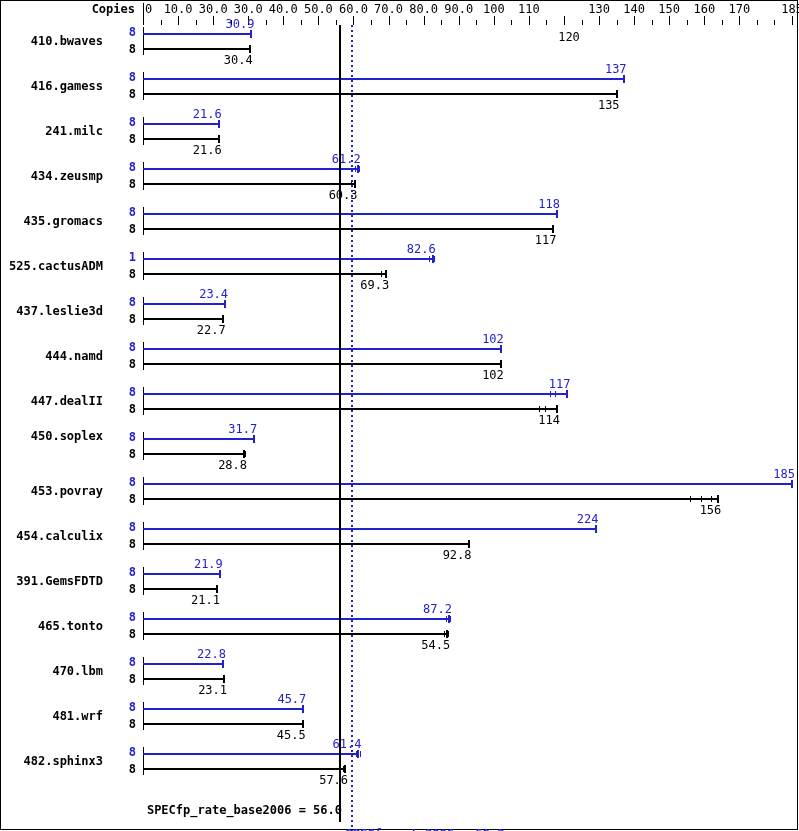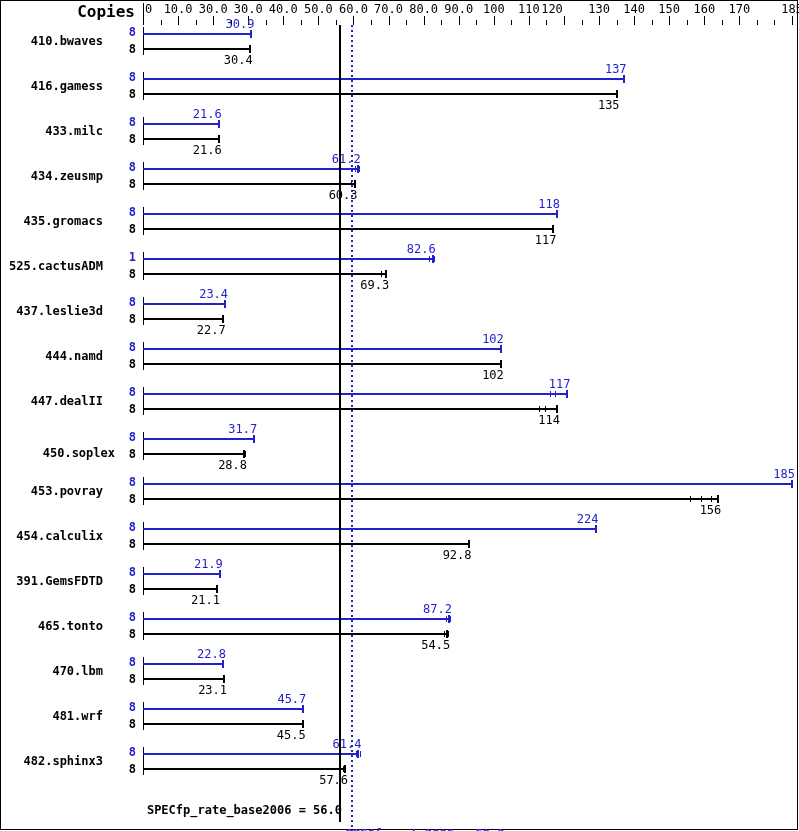--- a/index.html
+++ b/index.html
@@ -16,21 +16,21 @@
   }
   .frame{
     position:absolute;left:0;top:0;width:798px;height:830px;
     border:1px solid #000;box-sizing:border-box;pointer-events:none;
   }
   
   .copies-hdr{
     position:absolute;
     left:0;top:2px;width:135px;
     text-align:right;
-    font-size:16px;font-weight:bold;color:#000;
+    font-size:12px;font-weight:bold;color:#000;
     letter-spacing:0px;
   }
   .axis-top-line{
     position:absolute;left:143px;top:3px;width:1px;height:13px;background:#000;
   }
   .tick-label{
     position:absolute;top:2px;
     font-size:12px;color:#000;
     transform:translateX(-50%);
     white-space:nowrap;
@@ -138,21 +138,21 @@
       <div class="tick-label" style="left: 388.568px;">70.0</div>
       <div class="tick-major" style="left: 389px;"></div>
       <div class="tick-label" style="left: 423.649px;">80.0</div>
       <div class="tick-major" style="left: 424px;"></div>
       <div class="tick-label" style="left: 458.73px;">90.0</div>
       <div class="tick-major" style="left: 459px;"></div>
       <div class="tick-label" style="left: 493.811px;">100</div>
       <div class="tick-major" style="left: 494px;"></div>
       <div class="tick-label" style="left: 528.892px;">110</div>
       <div class="tick-major" style="left: 529px;"></div>
-      <div class="tick-label" style="left: 552px;">120</div>
+      <div class="tick-label" style="left: 569px; margin-top: 28px;">120</div>
       <div class="tick-major" style="left: 564px;"></div>
       <div class="tick-label" style="left: 599.054px;">130</div>
       <div class="tick-major" style="left: 599px;"></div>
       <div class="tick-label" style="left: 634.135px;">140</div>
       <div class="tick-major" style="left: 634px;"></div>
       <div class="tick-label" style="left: 669.216px;">150</div>
       <div class="tick-major" style="left: 669px;"></div>
       <div class="tick-label" style="left: 704.297px;">160</div>
       <div class="tick-major" style="left: 704px;"></div>
       <div class="tick-label" style="left: 739.378px;">170</div>
@@ -203,21 +203,21 @@
         <div class="bar peak" style="left: 143px; top: 78px; width: 480.611px;"></div>
         <div class="cap peak" style="left: 622.611px; top: 75px;"></div>
         <div class="etick peak" style="left: 624px; top: 76px;"></div>
         <div class="val peak" style="left: 626.611px; top: 62px; transform: translateX(-100%);">137</div>
         <div class="bar base" style="left: 143px; top: 93px; width: 473.595px;"></div>
         <div class="cap base" style="left: 615.595px; top: 90px;"></div>
         <div class="etick base" style="left: 617px; top: 91px;"></div>
         <div class="val base" style="left: 619.595px; top: 98px; transform: translateX(-100%);">135</div>
       </div>
       <div class="row" style="top: 0px;">
-        <div class="bm-label" style="top: 124px;">433.milc</div>
+        <div class="bm-label" style="top: 124px;">241.milc</div>
         <div class="copies peak" style="left: 122px; top: 115px;">8</div>
         <div class="copies base" style="left: 122px; top: 132px;">8</div>
         <div class="axis-seg" style="top: 117px; height: 28px;"></div>
         <div class="bar peak" style="left: 143px; top: 123px; width: 75.7751px;"></div>
         <div class="cap peak" style="left: 217.775px; top: 120px;"></div>
         <div class="etick peak" style="left: 219px; top: 121px;"></div>
         <div class="val peak" style="left: 221.775px; top: 107px; transform: translateX(-100%);">21.6</div>
         <div class="bar base" style="left: 143px; top: 138px; width: 75.7751px;"></div>
         <div class="cap base" style="left: 217.775px; top: 135px;"></div>
         <div class="etick base" style="left: 218px; top: 136px;"></div>
@@ -309,21 +309,21 @@
         <div class="etick peak" style="left: 550px; top: 391px;"></div>
         <div class="etick peak" style="left: 555px; top: 391px;"></div>
         <div class="val peak" style="left: 570.481px; top: 377px; transform: translateX(-100%);">117</div>
         <div class="bar base" style="left: 143px; top: 408px; width: 413.957px;"></div>
         <div class="cap base" style="left: 555.957px; top: 405px;"></div>
         <div class="etick base" style="left: 539px; top: 406px;"></div>
         <div class="etick base" style="left: 545px; top: 406px;"></div>
         <div class="val base" style="left: 559.957px; top: 413px; transform: translateX(-100%);">114</div>
       </div>
       <div class="row" style="top: 0px;">
-        <div class="bm-label" style="top: 446px; margin-left: 12px;">450.soplex</div>
+        <div class="bm-label" style="top: 429px;">450.soplex</div>
         <div class="copies peak" style="left: 122px; top: 430px;">8</div>
         <div class="copies base" style="left: 122px; top: 447px;">8</div>
         <div class="axis-seg" style="top: 432px; height: 28px;"></div>
         <div class="bar peak" style="left: 143px; top: 438px; width: 111.207px;"></div>
         <div class="cap peak" style="left: 253.207px; top: 435px;"></div>
         <div class="etick peak" style="left: 254px; top: 436px;"></div>
         <div class="val peak" style="left: 257.207px; top: 422px; transform: translateX(-100%);">31.7</div>
         <div class="bar base" style="left: 143px; top: 453px; width: 101.034px;"></div>
         <div class="cap base" style="left: 243.034px; top: 450px;"></div>
         <div class="etick base" style="left: 243px; top: 451px;"></div>

